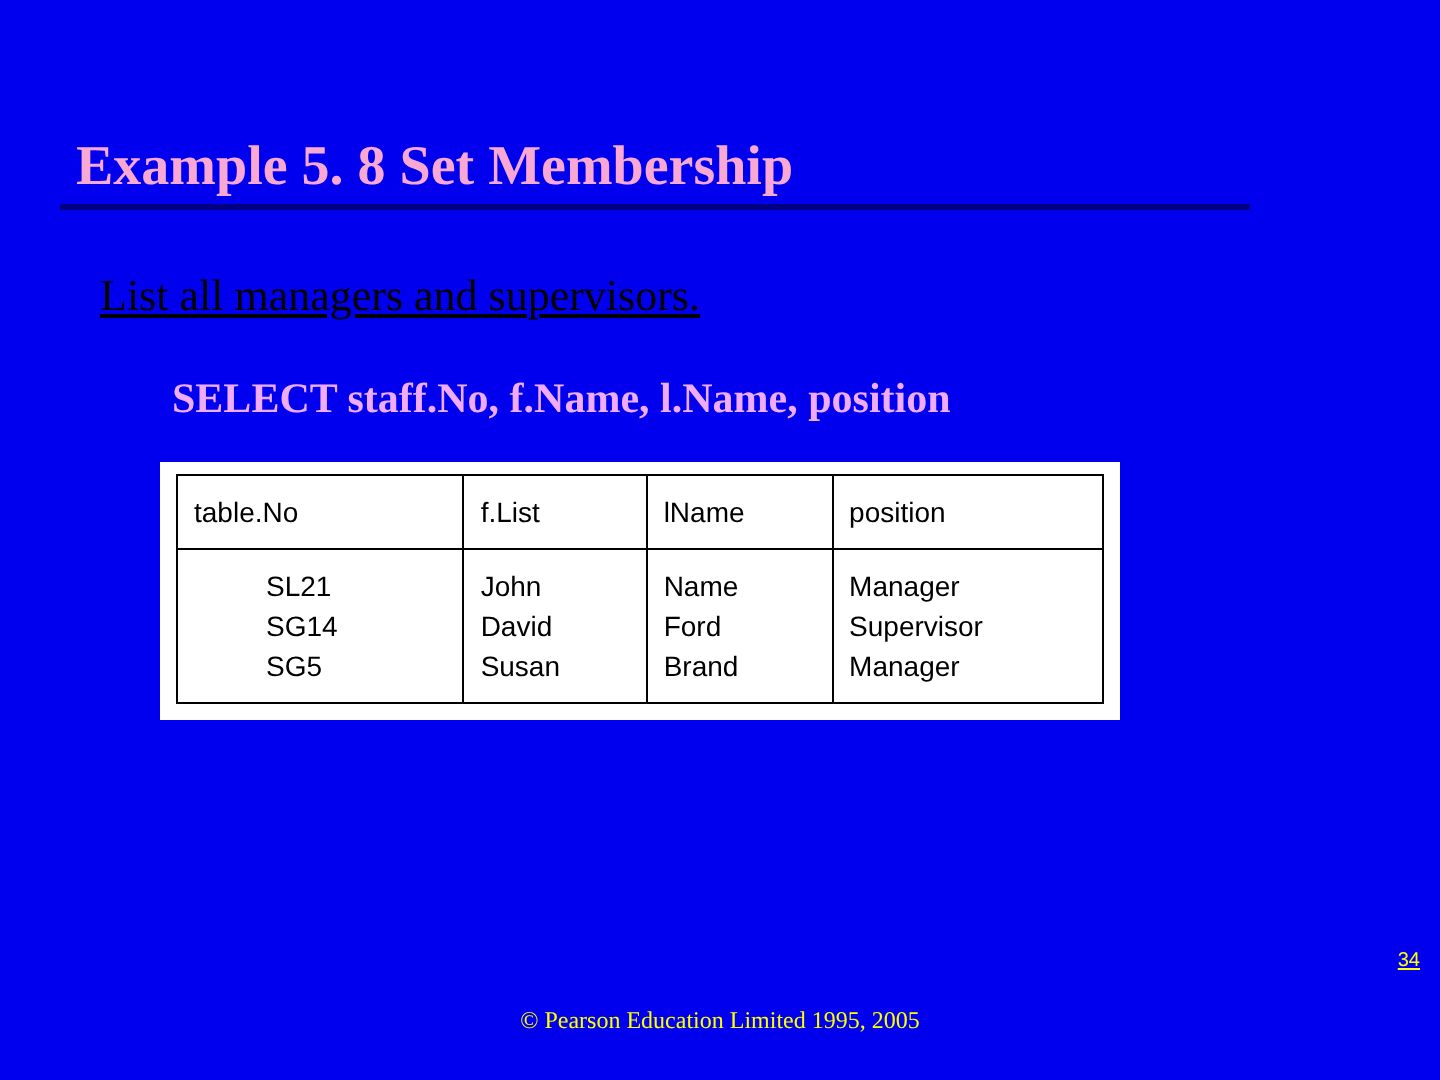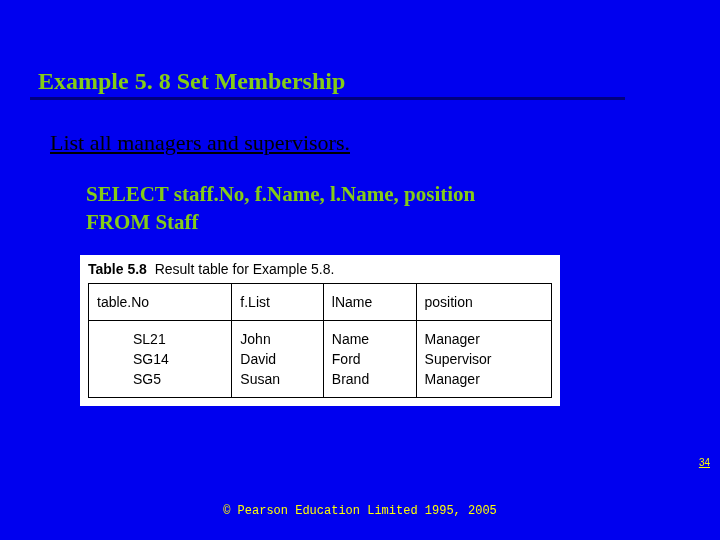--- a/index.html
+++ b/index.html
@@ -9,39 +9,39 @@
     font-family: Georgia, 'Times New Roman', serif;
     position: relative;
     overflow: hidden;
   }
   .slide {
     width: 720px;
     height: 540px;
     position: relative;
   }
   .title {
-    color: #84cc16;
-    font-size: 24px;
+    color: #f9a8d4;
+    font-size: 28px;
     font-weight: bold;
     padding: 68px 0 0 38px;
   }
   .underline {
     border-bottom: 3px solid #000080;
     width: 595px;
     margin-left: 30px;
     margin-top: 2px;
   }
   .desc {
     color: #000;
     font-size: 22px;
     padding: 30px 0 0 50px;
     text-decoration: underline;
   }
   .sql {
-    color: #84cc16;
+    color: #f0abfc;
     font-size: 21px;
     font-weight: bold;
     padding: 24px 0 0 86px;
     line-height: 1.35;
   }
   .table-wrap {
     margin: 18px 0 0 80px;
     background: #fff;
     width: 480px;
     padding: 6px 8px 8px 8px;
@@ -74,51 +74,47 @@
   tbody td:first-child { border-left: 1px solid #000; padding-left: 44px; }
   tbody tr:last-child td { border-bottom: 1px solid #000; padding-bottom: 10px; }
   .footer {
     position: absolute;
     bottom: 22px;
     left: 0;
     width: 100%;
     text-align: center;
     color: #ffff00;
     font-size: 12px;
-    font-family: Liberation Mono, monospace;
+    font-family: Liberation Serif, serif;
   }
   .pagenum {
     position: absolute;
-    bottom: 72px;
+    bottom: 54px;
     right: 10px;
     color: #ffff00;
     font-size: 10px;
     font-family: Arial, sans-serif;
     text-decoration: underline;
   }
 </style>
 </head>
 <body>
 
 <div class="slide">
 
   <div class="title">Example 5. 8  Set Membership</div>
   <div class="underline"></div>
 
   <div class="desc">List all managers and supervisors.</div>
 
   <div class="sql">
     <div>SELECT staff.No, f.Name, l.Name, position</div>
-    <div>FROM Staff</div>
   </div>
 
   <div class="table-wrap">
-    <div class="table-caption">
-      <b>Table 5.8</b>&nbsp;&nbsp;<span>Result table for Example 5.8.</span>
-    </div>
     <table>
       <thead>
         <tr>
           <td>table.No</td>
           <td>f.List</td>
           <td>lName</td>
           <td>position</td>
         </tr>
       </thead>
       <tbody>

